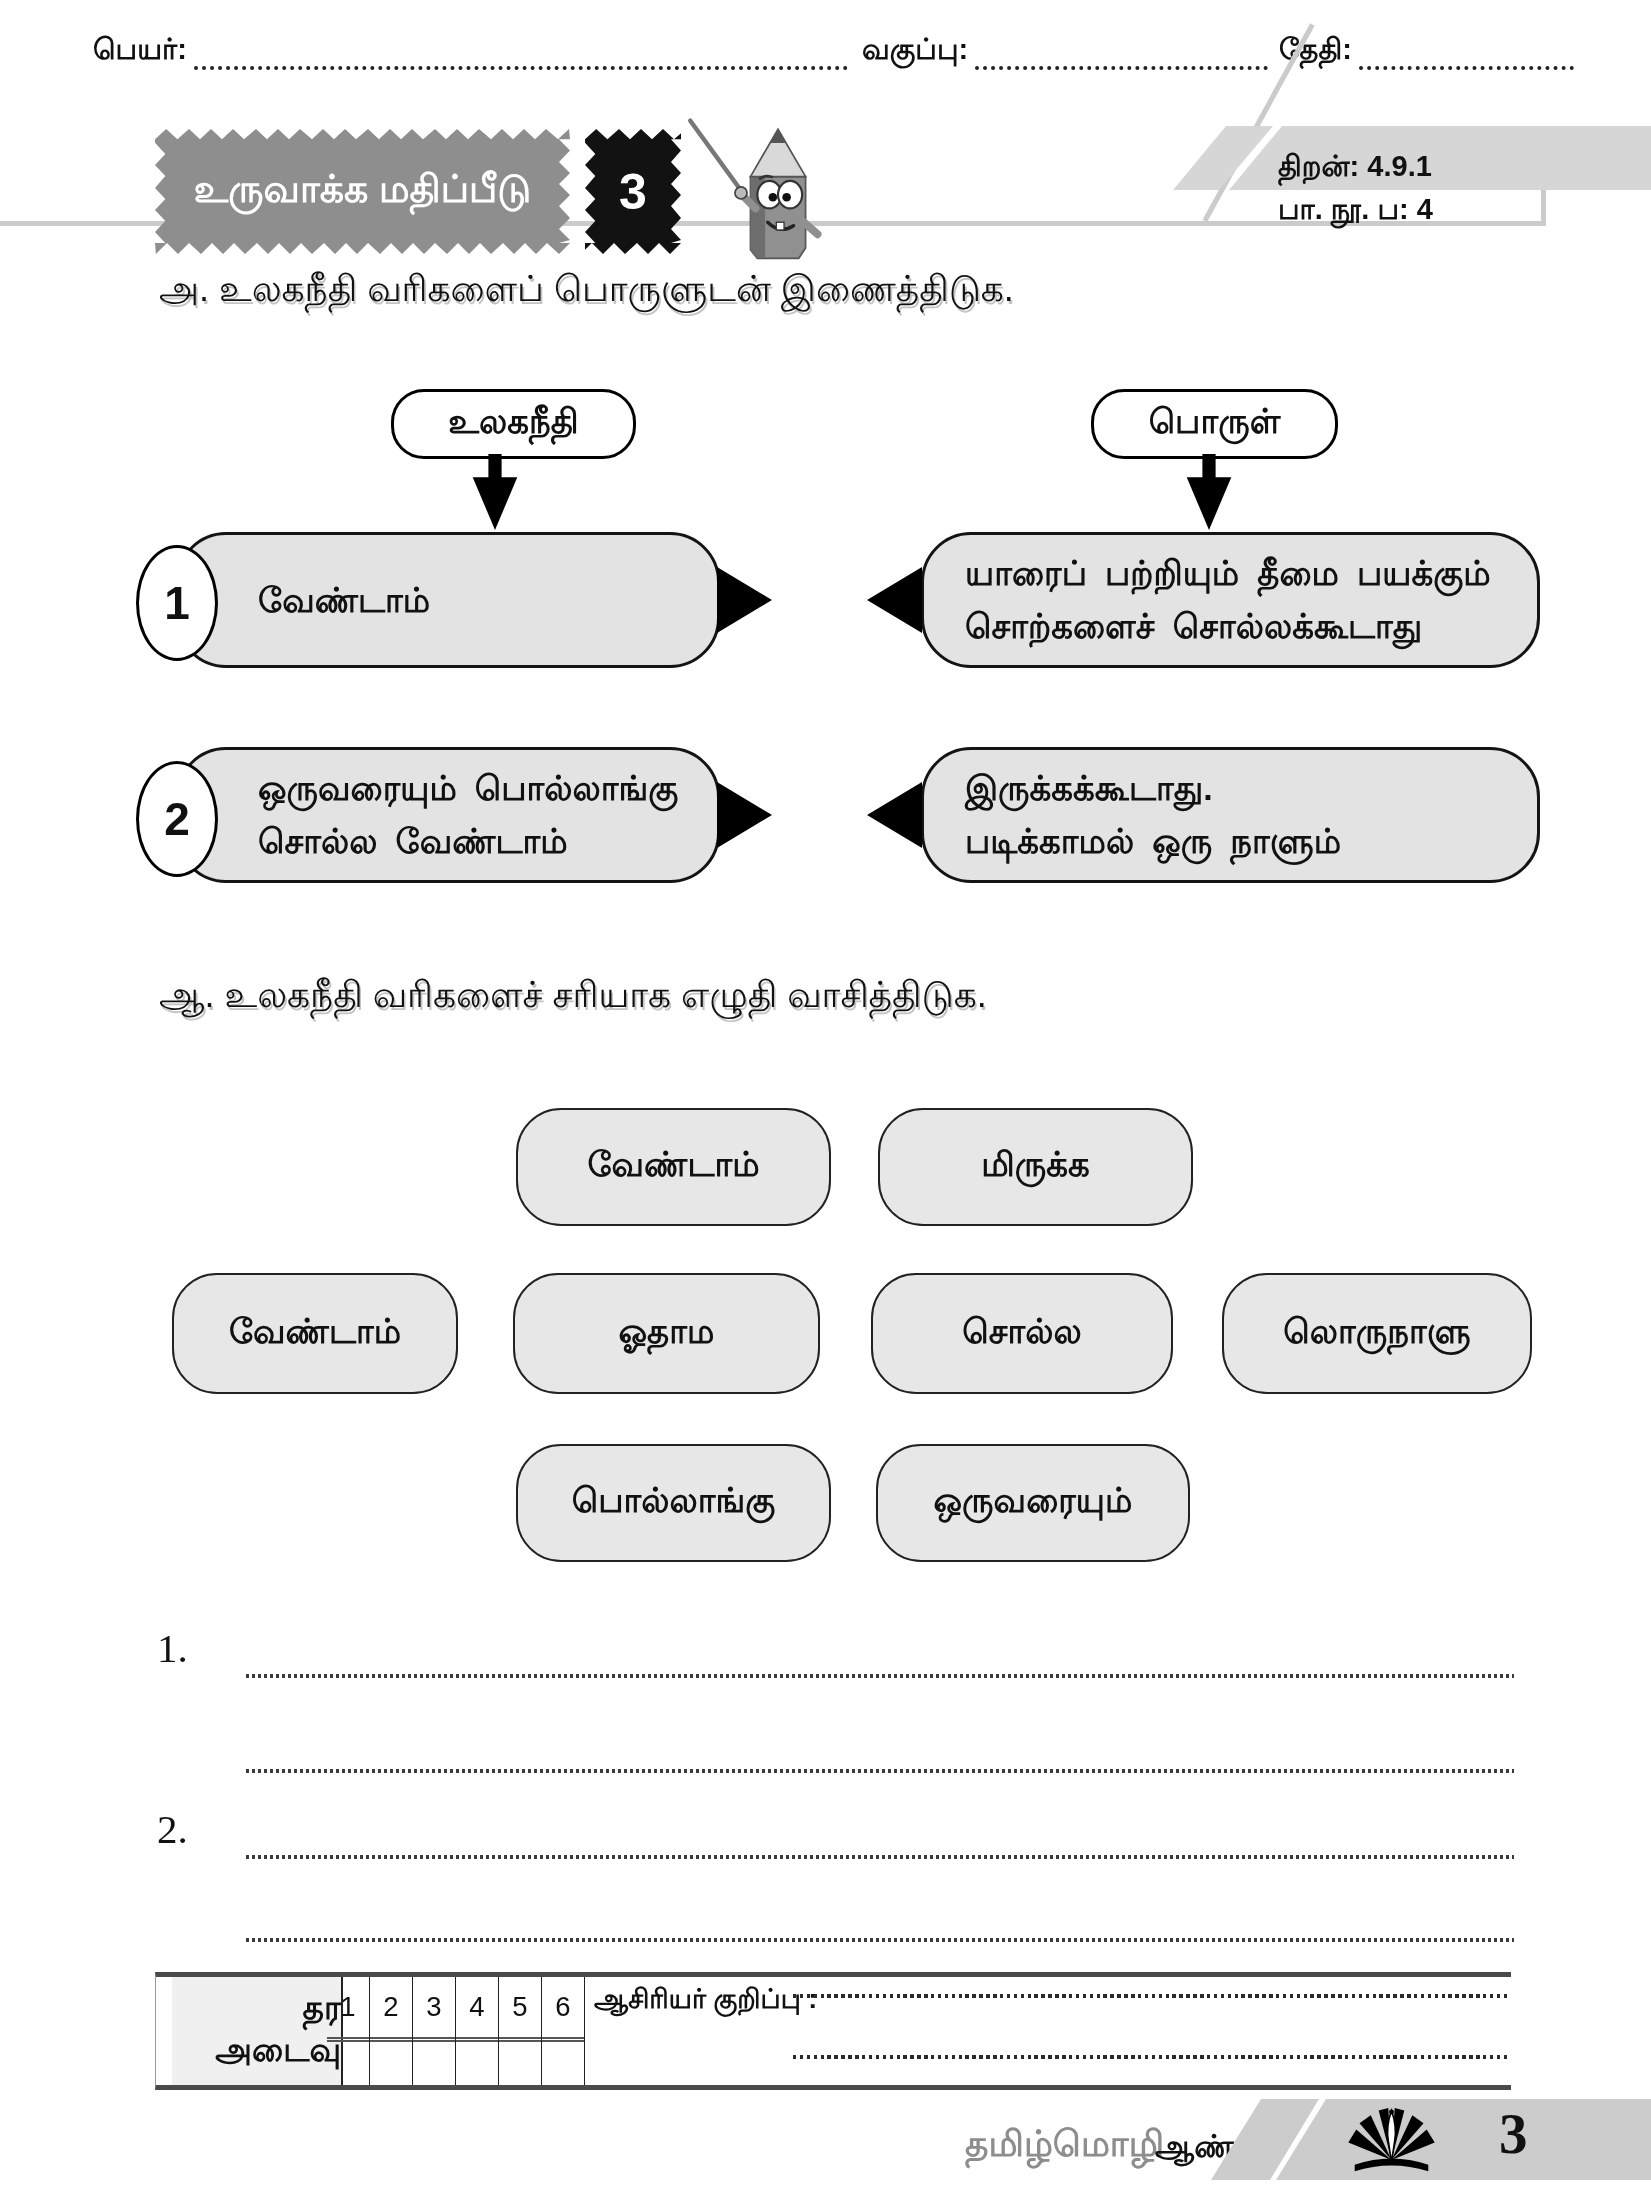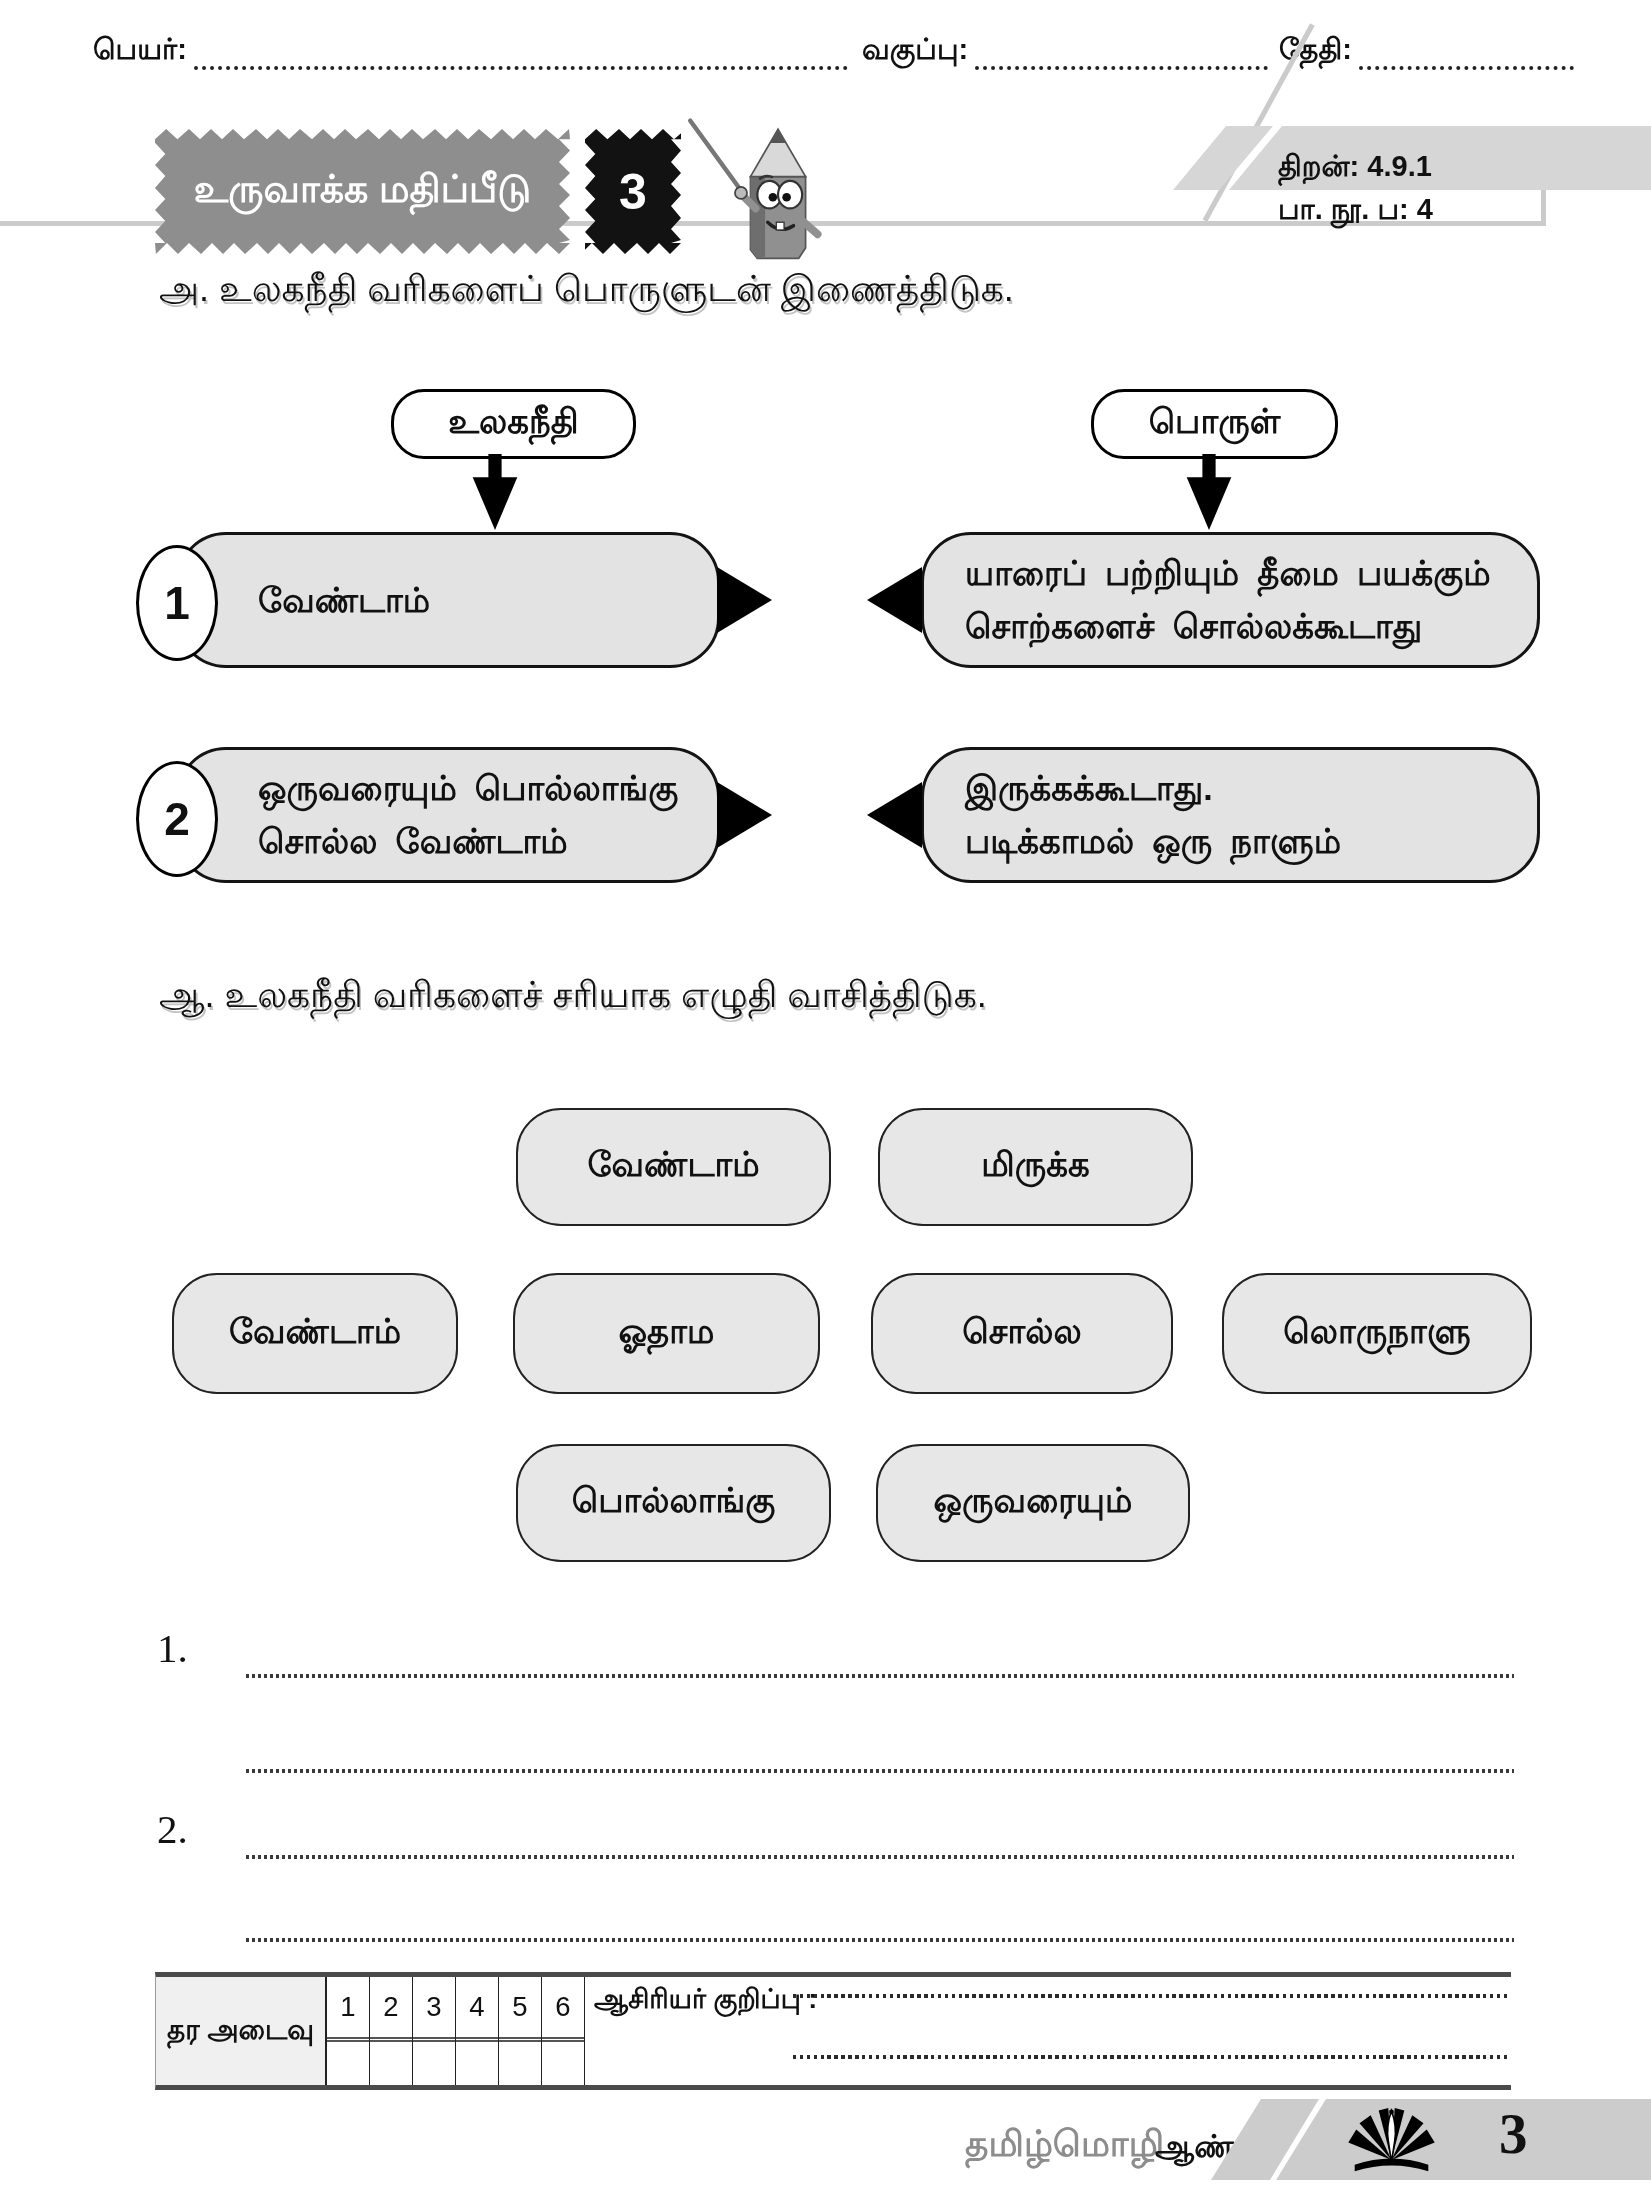--- a/index.html
+++ b/index.html
@@ -50,22 +50,22 @@
         display:flex;align-items:center;justify-content:center;font-size:34px;font-weight:700;}
 
   
   .ansnum{position:absolute;left:157px;font-family:"Liberation Serif",serif;font-size:41px;}
   .wline{position:absolute;left:246px;width:1268px;height:4.3px;
          background:repeating-linear-gradient(90deg,#3a3a3a 0 2.6px,transparent 2.6px 6px);}
 
   
   .atable{position:absolute;left:155px;top:1972px;width:1355px;height:108px;
           border-top:5.2px solid #4a4a4a;border-bottom:5.2px solid #4a4a4a;border-left:1.7px solid #999;}
-  .alabel{position:absolute;left:0;top:0;width:169px;height:100%;background:#f0f0f0;border-right:2.6px solid #222;
-          display:flex;align-items:center;justify-content:center;font-size:28px;font-weight:700;}
+  .alabel{position:absolute;left:16px;top:0;width:169px;height:100%;background:#f0f0f0;border-right:2.6px solid #222;
+          display:flex;align-items:center;justify-content:center;font-size:33px;font-weight:700;text-align:right;}
   .acols{position:absolute;left:171px;top:0;width:258px;height:100%;display:grid;grid-template-columns:repeat(6,1fr);}
   .acol{border-right:1.7px solid #222;display:flex;flex-direction:column;}
   .acell-num{height:60px;border-bottom:5.2px double #555;display:flex;align-items:center;justify-content:center;
              font-size:27.5px;}
   .acell-empty{flex:1;}
   .tnote{position:absolute;left:594px;top:1984px;font-size:27px;font-weight:700;}
   .tline{position:absolute;left:793px;width:716px;height:4.3px;
          background:repeating-linear-gradient(90deg,#2a2a2a 0 3.4px,transparent 3.4px 6.9px);}
 
   

